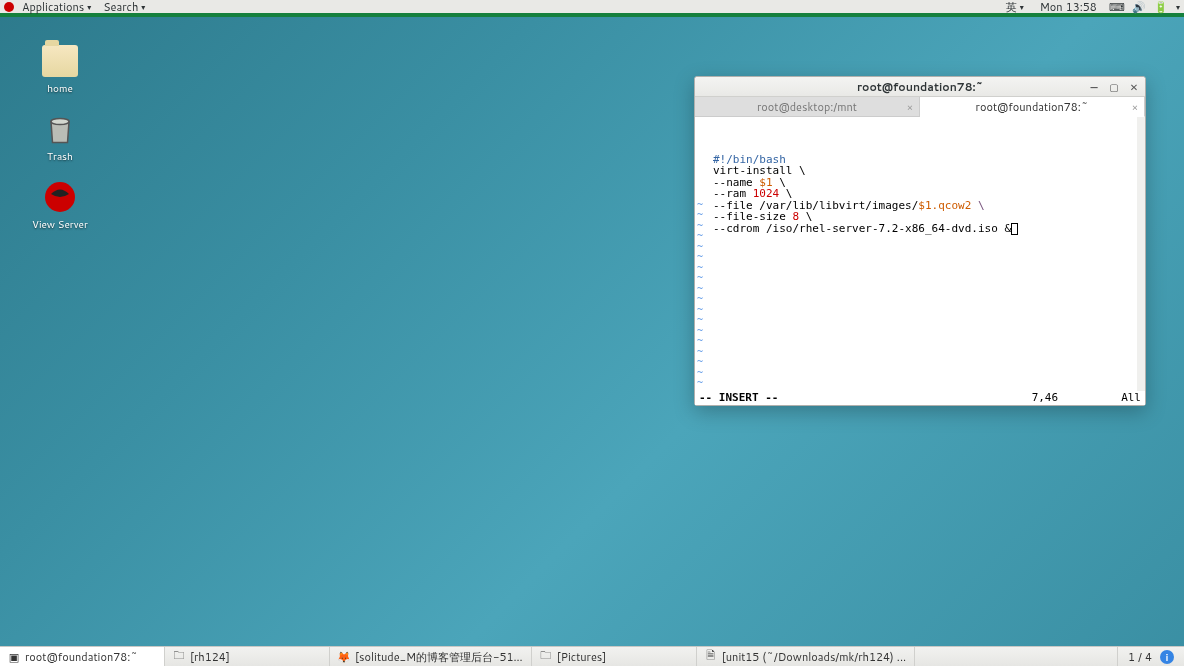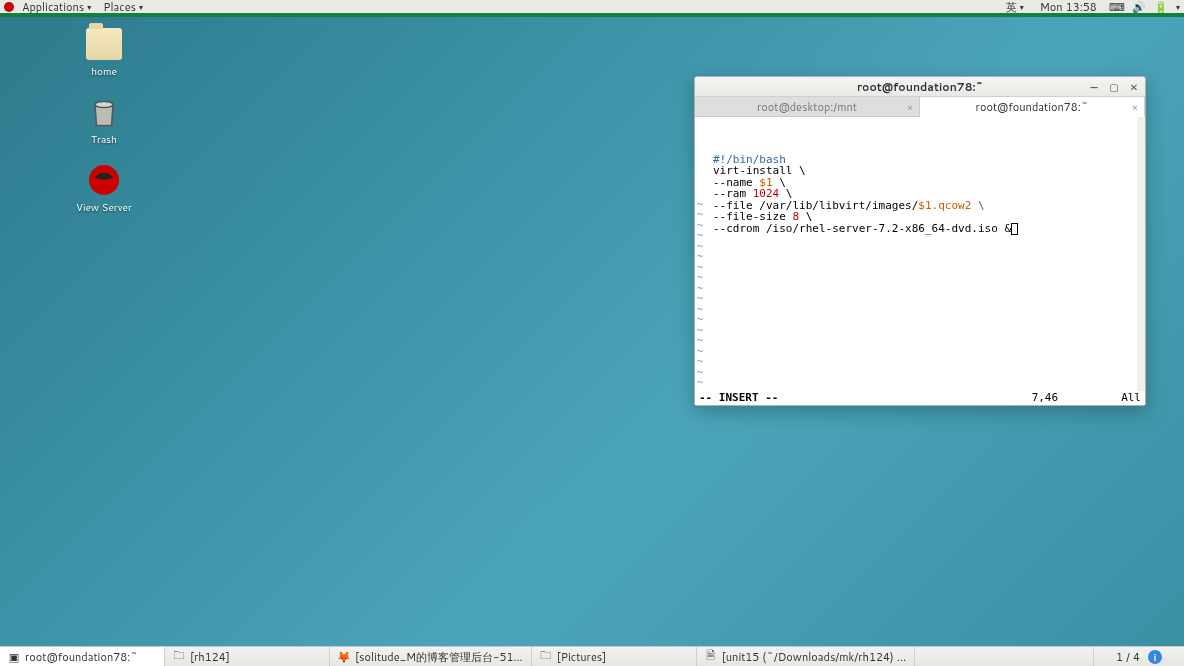--- a/index.html
+++ b/index.html
@@ -19,25 +19,24 @@
   color: #2e3436; font-size: 11px;
   padding: 0 4px;
 }
 .topbar-left { display: flex; align-items: center; gap: 4px; }
 .topbar-right { margin-left: auto; display: flex; align-items: center; gap: 8px; }
 .tb-item { display: flex; align-items: center; gap: 3px; padding: 0 4px; cursor: pointer; }
 .tb-caret { font-size: 8px; }
 .rhicon { width: 10px; height: 10px; background: #c00; border-radius: 50%; display:inline-block; }
 
 .desktop-icons {
-  position: absolute; top: 28px; left: 30px;
+  position: absolute; top: 45px; left: 30px;
   display: flex; flex-direction: column; gap: 18px;
   color: #fff; font-size: 10px;
   text-shadow: 0 1px 2px rgba(0,0,0,.6);
-  margin-left: 44px;
 }
 .dicon { display: flex; flex-direction: column; align-items: center; width: 60px; cursor: pointer; }
 .dicon .pic { width: 36px; height: 32px; margin-bottom: 4px; display:flex;align-items:center;justify-content:center; }
 .folder-pic { background: linear-gradient(#f6e7c1,#e6d7a1); border-radius: 3px; position:relative; }
 .folder-pic::before { content:""; position:absolute; top:-5px; left:3px; width:14px; height:6px; background:#e6d7a1; border-radius:2px 2px 0 0;}
 
 .terminal-window {
   position: absolute; top: 76px; left: 694px; width: 452px; height: 330px;
   background: #fff;
   border: 1px solid #b0b0ad;
@@ -99,38 +98,38 @@
   border-top:1px solid #c8c8c5;
   display:flex; align-items:center; font-size:11px; color:#333;
 }
 .task-item {
   height:100%; display:flex; align-items:center; gap:5px;
   padding: 0 8px; border-right:1px solid #d0d0cd; min-width:165px; cursor:pointer;
 }
 .task-item.active { background:#fff; }
 .task-icon { width:12px; height:12px; display:inline-flex; align-items:center; justify-content:center; }
 .ws-indicator {
-  margin-left:auto; padding:0 22px; display:flex; align-items:center; gap:8px; height:100%;
+  margin-left:auto; padding:0 10px; display:flex; align-items:center; gap:8px; height:100%;
   border-left:1px solid #d0d0cd;
 }
 .info-dot { width:14px; height:14px; border-radius:50%; background:#3584e4; color:#fff; display:flex;align-items:center;justify-content:center; font-weight:bold; font-size:10px;}
 .scrollbar-v { position:absolute; right:0; top:0; bottom:14px; width:8px; background:#f0f0ee; }
 </style>
 </head>
 <body>
 
 <div class="topbar">
   <div class="topbar-left">
     <span class="rhicon"></span>
     <div class="tb-item">
       <span>Applications</span>
       <span class="tb-caret">▾</span>
     </div>
     <div class="tb-item">
-      <span>Places</span>
+      <span>Search</span>
       <span class="tb-caret">▾</span>
     </div>
   </div>
   <div class="topbar-right">
     <div class="tb-item">
       <span>英</span>
       <span class="tb-caret">▾</span>
     </div>
     <div class="tb-item">
       <span>Mon 13:58</span>

